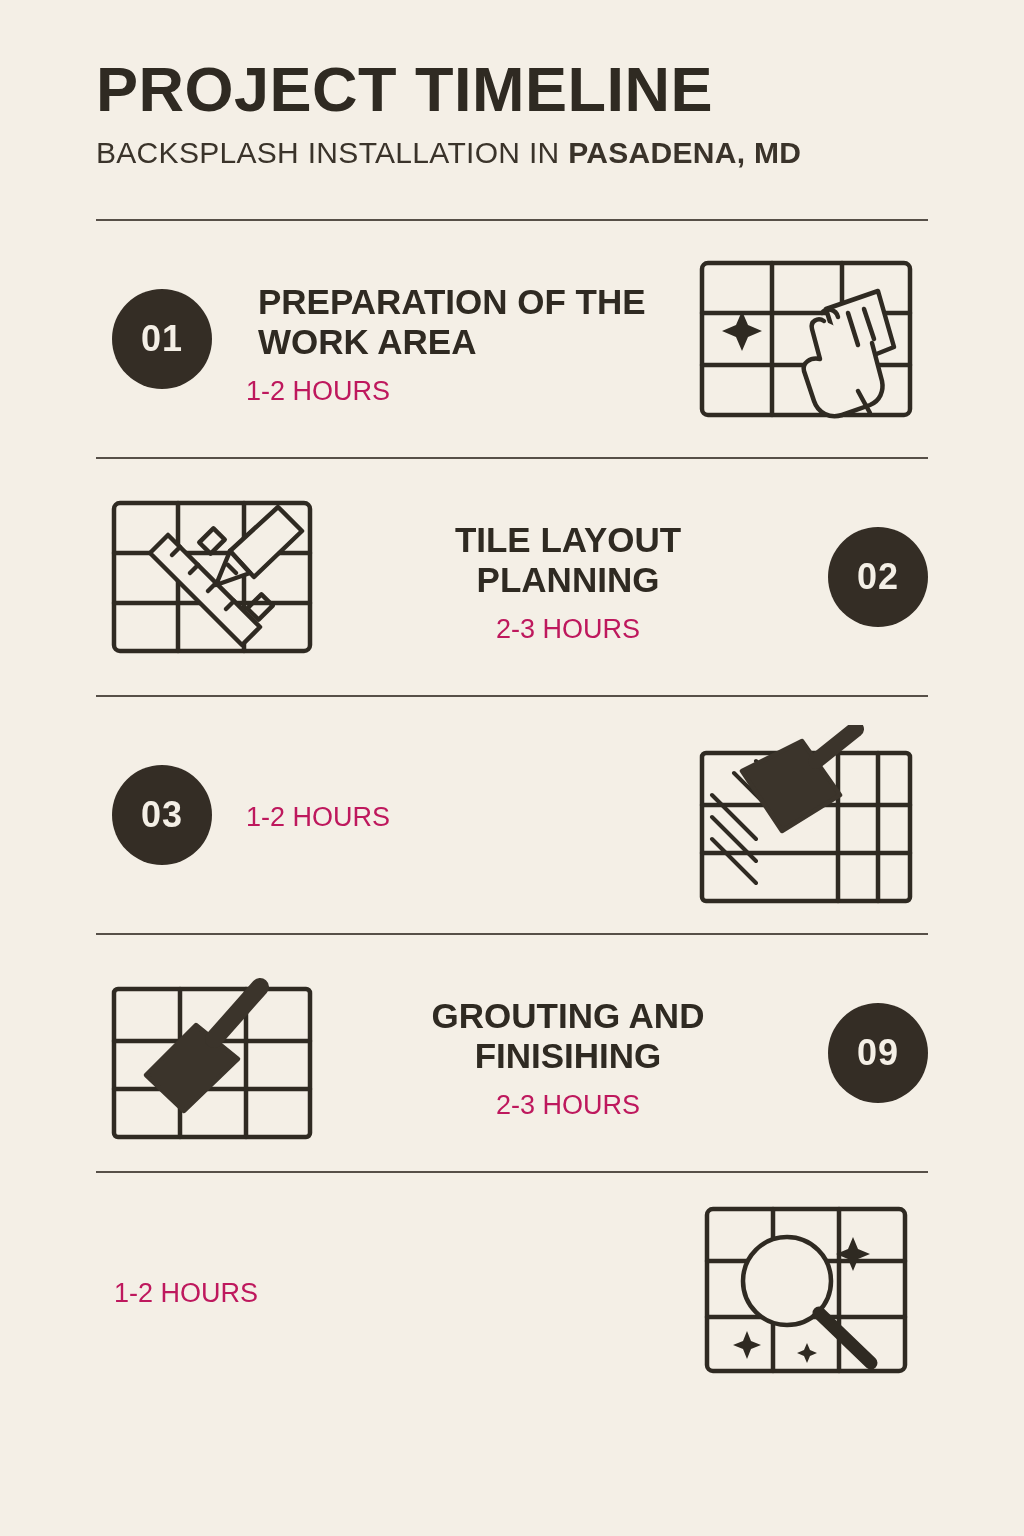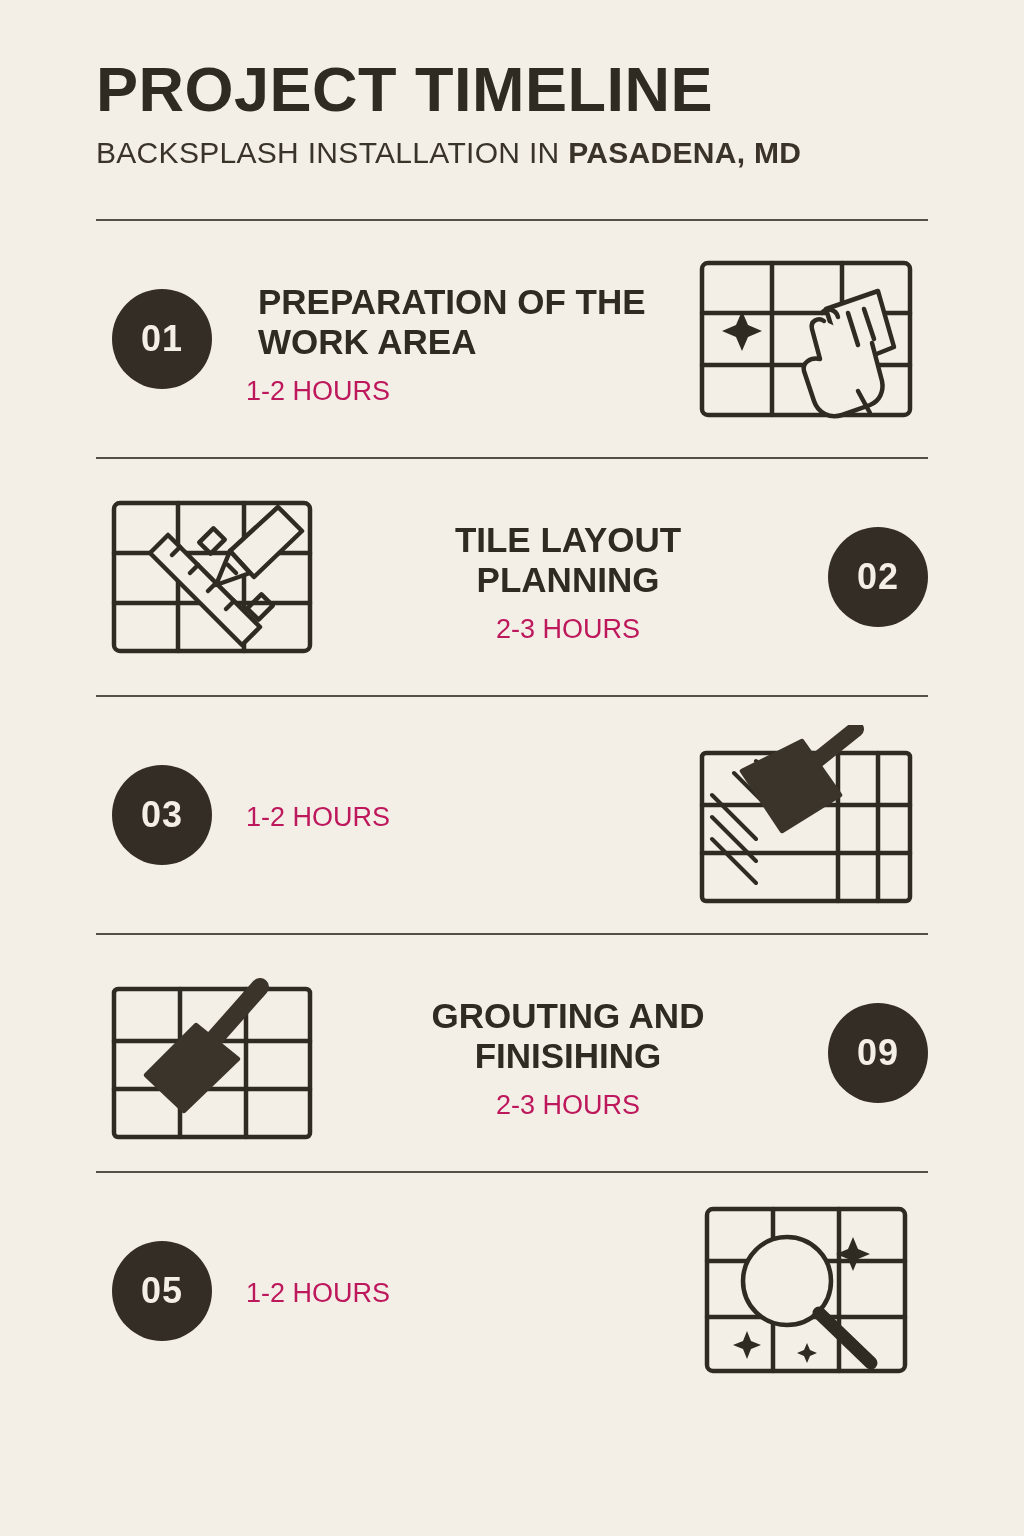--- a/index.html
+++ b/index.html
@@ -252,23 +252,20 @@
       <div class="step-duration">2-3 HOURS</div>
     </div>
     <div class="badge-wrap">
       <div class="badge">09</div>
     </div>
   </div>
 
   <div class="divider"></div>
 
   <div class="row left">
-    <div class="badge-wrap">
-      <div class="badge">05</div>
-    </div>
     <div class="text-wrap">
       <div class="step-duration">1-2 HOURS</div>
     </div>
     <div class="icon-wrap">
       <span>
         <svg width="206" height="176" viewBox="0 0 206 176" fill="none" stroke="#2f2a22" stroke-width="4.5" stroke-linecap="round" stroke-linejoin="round">
           <rect x="4" y="6" width="198" height="162" rx="6"></rect>
           <line x1="4" y1="58" x2="202" y2="58"></line>
           <line x1="4" y1="114" x2="202" y2="114"></line>
           <line x1="70" y1="6" x2="70" y2="168"></line>

